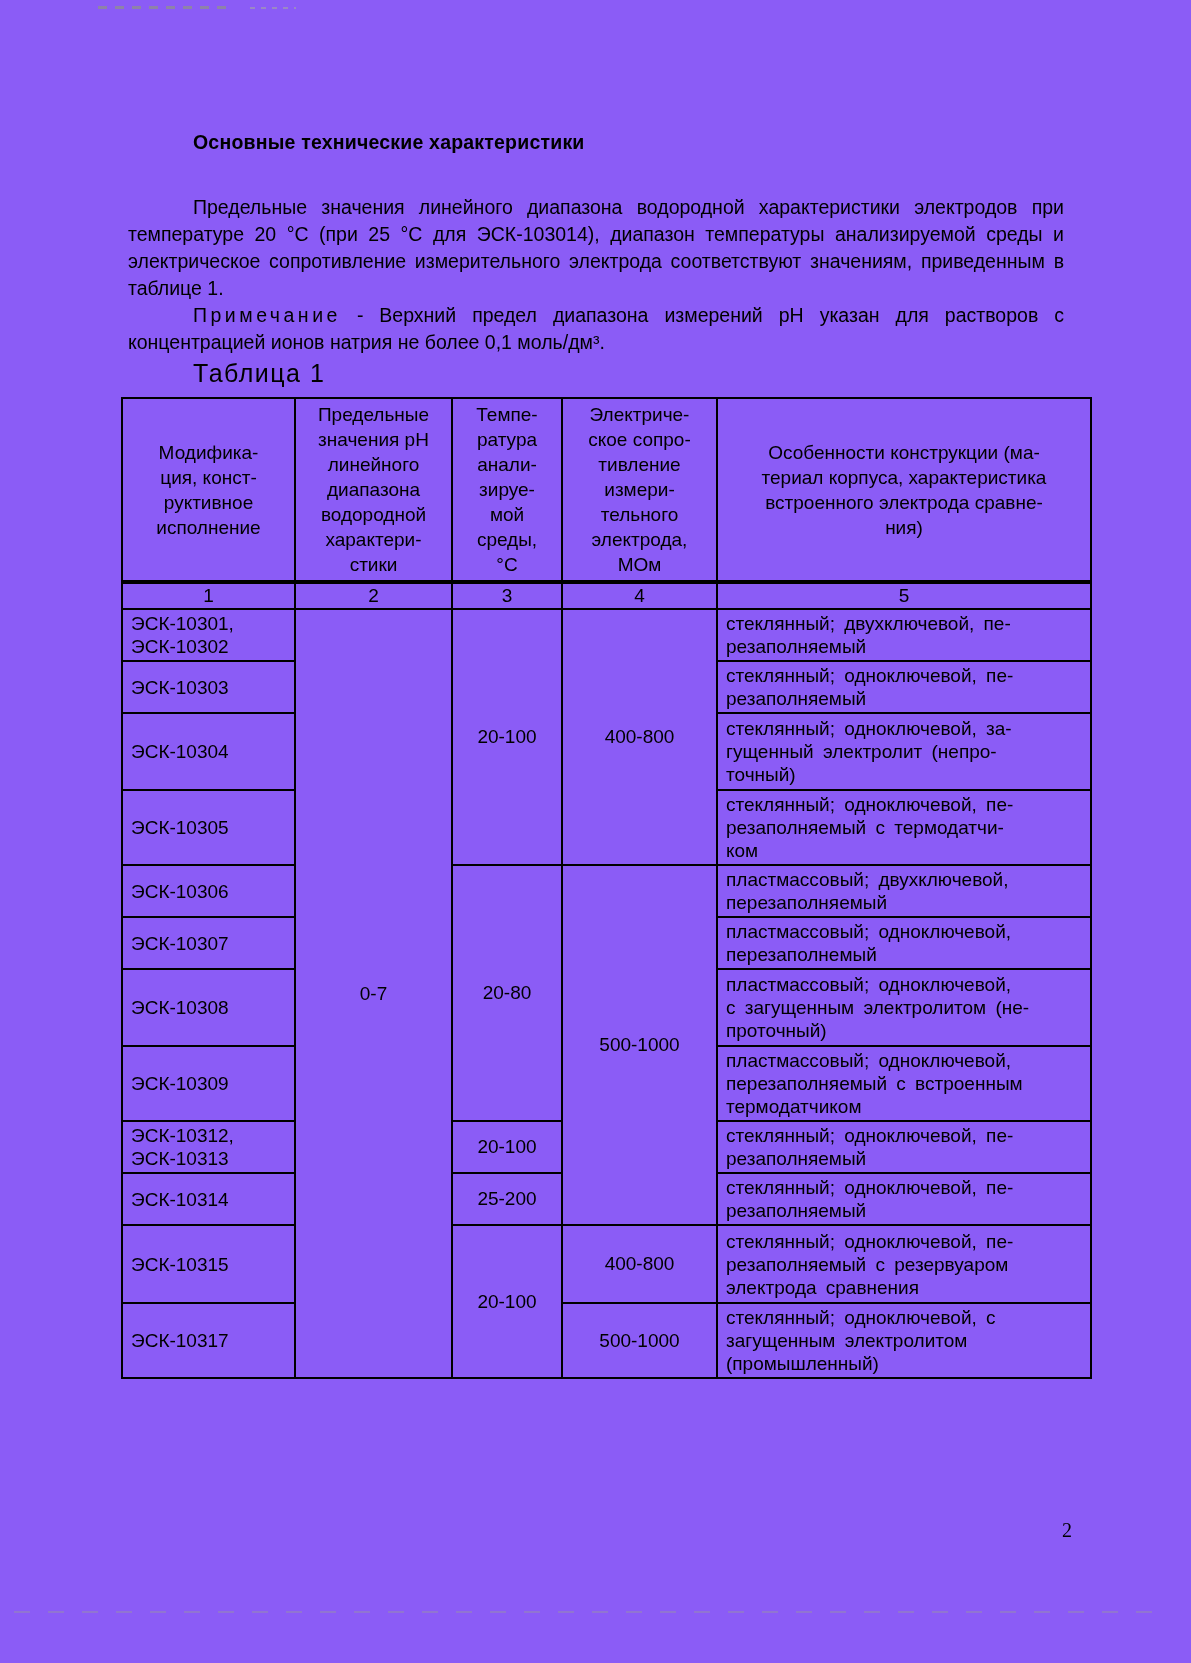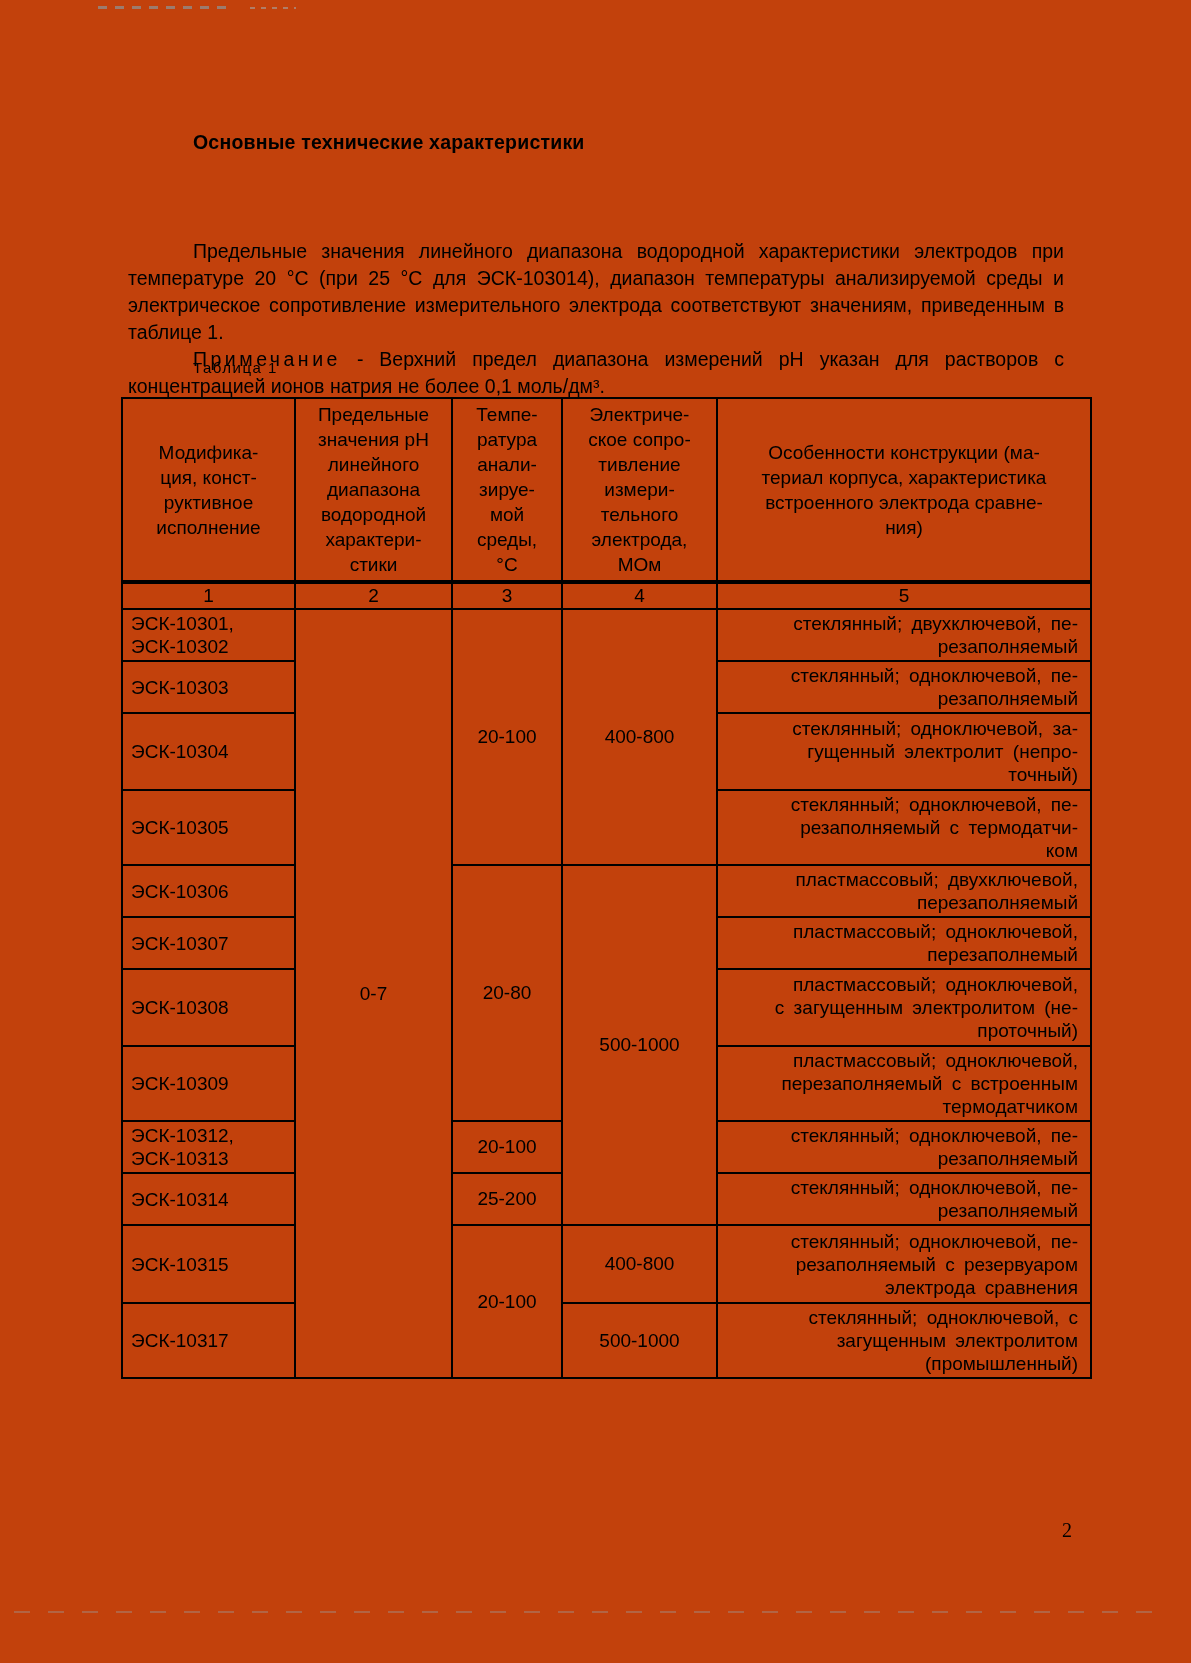--- a/index.html
+++ b/index.html
@@ -1,20 +1,20 @@
 <!DOCTYPE html>
 <html><head>
 <meta charset="utf-8">
 <style>
   html,body { margin:0; padding:0; background:#e8e8e8; }
   .page {
     position:relative;
     width:1191px; height:1663px;
     margin:0 auto;
-    background:#c2410c;
+    background:#8b5cf6;
     color:#000;
     font-family:"Liberation Sans","DejaVu Sans",sans-serif;
     overflow:hidden;
   }
   .artifact-top {
     position:absolute; left:98px; top:6px; width:134px; height:3px;
     background:repeating-linear-gradient(90deg,#8f8f8f 0 9px,transparent 9px 17px);
     opacity:.75;
   }
   .artifact-top2 {
@@ -26,27 +26,27 @@
     position:absolute; left:14px; top:1611px; width:1148px; height:2px;
     background:repeating-linear-gradient(90deg,#9a9a9a 0 16px,transparent 16px 34px);
     opacity:.4;
   }
   .heading {
     position:absolute; left:193px; top:131px;
     font-size:19.5px; font-weight:bold; letter-spacing:.2px;
   }
   .body-text {
     position:absolute; left:128px; top:194px; width:936px;
-    font-size:19.5px; line-height:27px; text-align:justify;margin-top:44px;
+    font-size:19.5px; line-height:27px; text-align:justify;
   }
   .para { margin:0; text-indent:65px; }
   .note-label { letter-spacing:3.5px; }
   .table-caption {
     position:absolute; left:193px; top:359px;
-    font-size:15px; letter-spacing:1.5px;
+    font-size:25px; letter-spacing:1.5px;
   }
   table.specs {
     position:absolute; left:121px; top:397px;
     width:969px; border-collapse:collapse; table-layout:fixed;
   }
   .specs th, .specs td {
     border:2px solid #000;
     font-weight:normal;
     font-size:19px;
     vertical-align:middle;
@@ -61,21 +61,21 @@
   }
   .specs tr.num td {
     text-align:center; line-height:20px; padding:1px 2px;
   }
   .specs td.c1 {
     text-align:left; padding:2px 4px 2px 8px;
     white-space:pre-line; line-height:23px;
   }
   .specs td.cc { text-align:center; padding:2px;margin-left:16px; }
   .specs td.c5 {
-    text-align:right; padding:2px 12px 2px 8px;
+    text-align:left; padding:2px 12px 2px 8px;
     white-space:pre-line; line-height:23px; word-spacing:4px;
   }
   .page-number {
     position:absolute; left:1062px; top:1519px; font-size:20px;
     font-family:"Liberation Serif","DejaVu Serif",serif;
   }
 </style>
 </head>
 <body>
 

